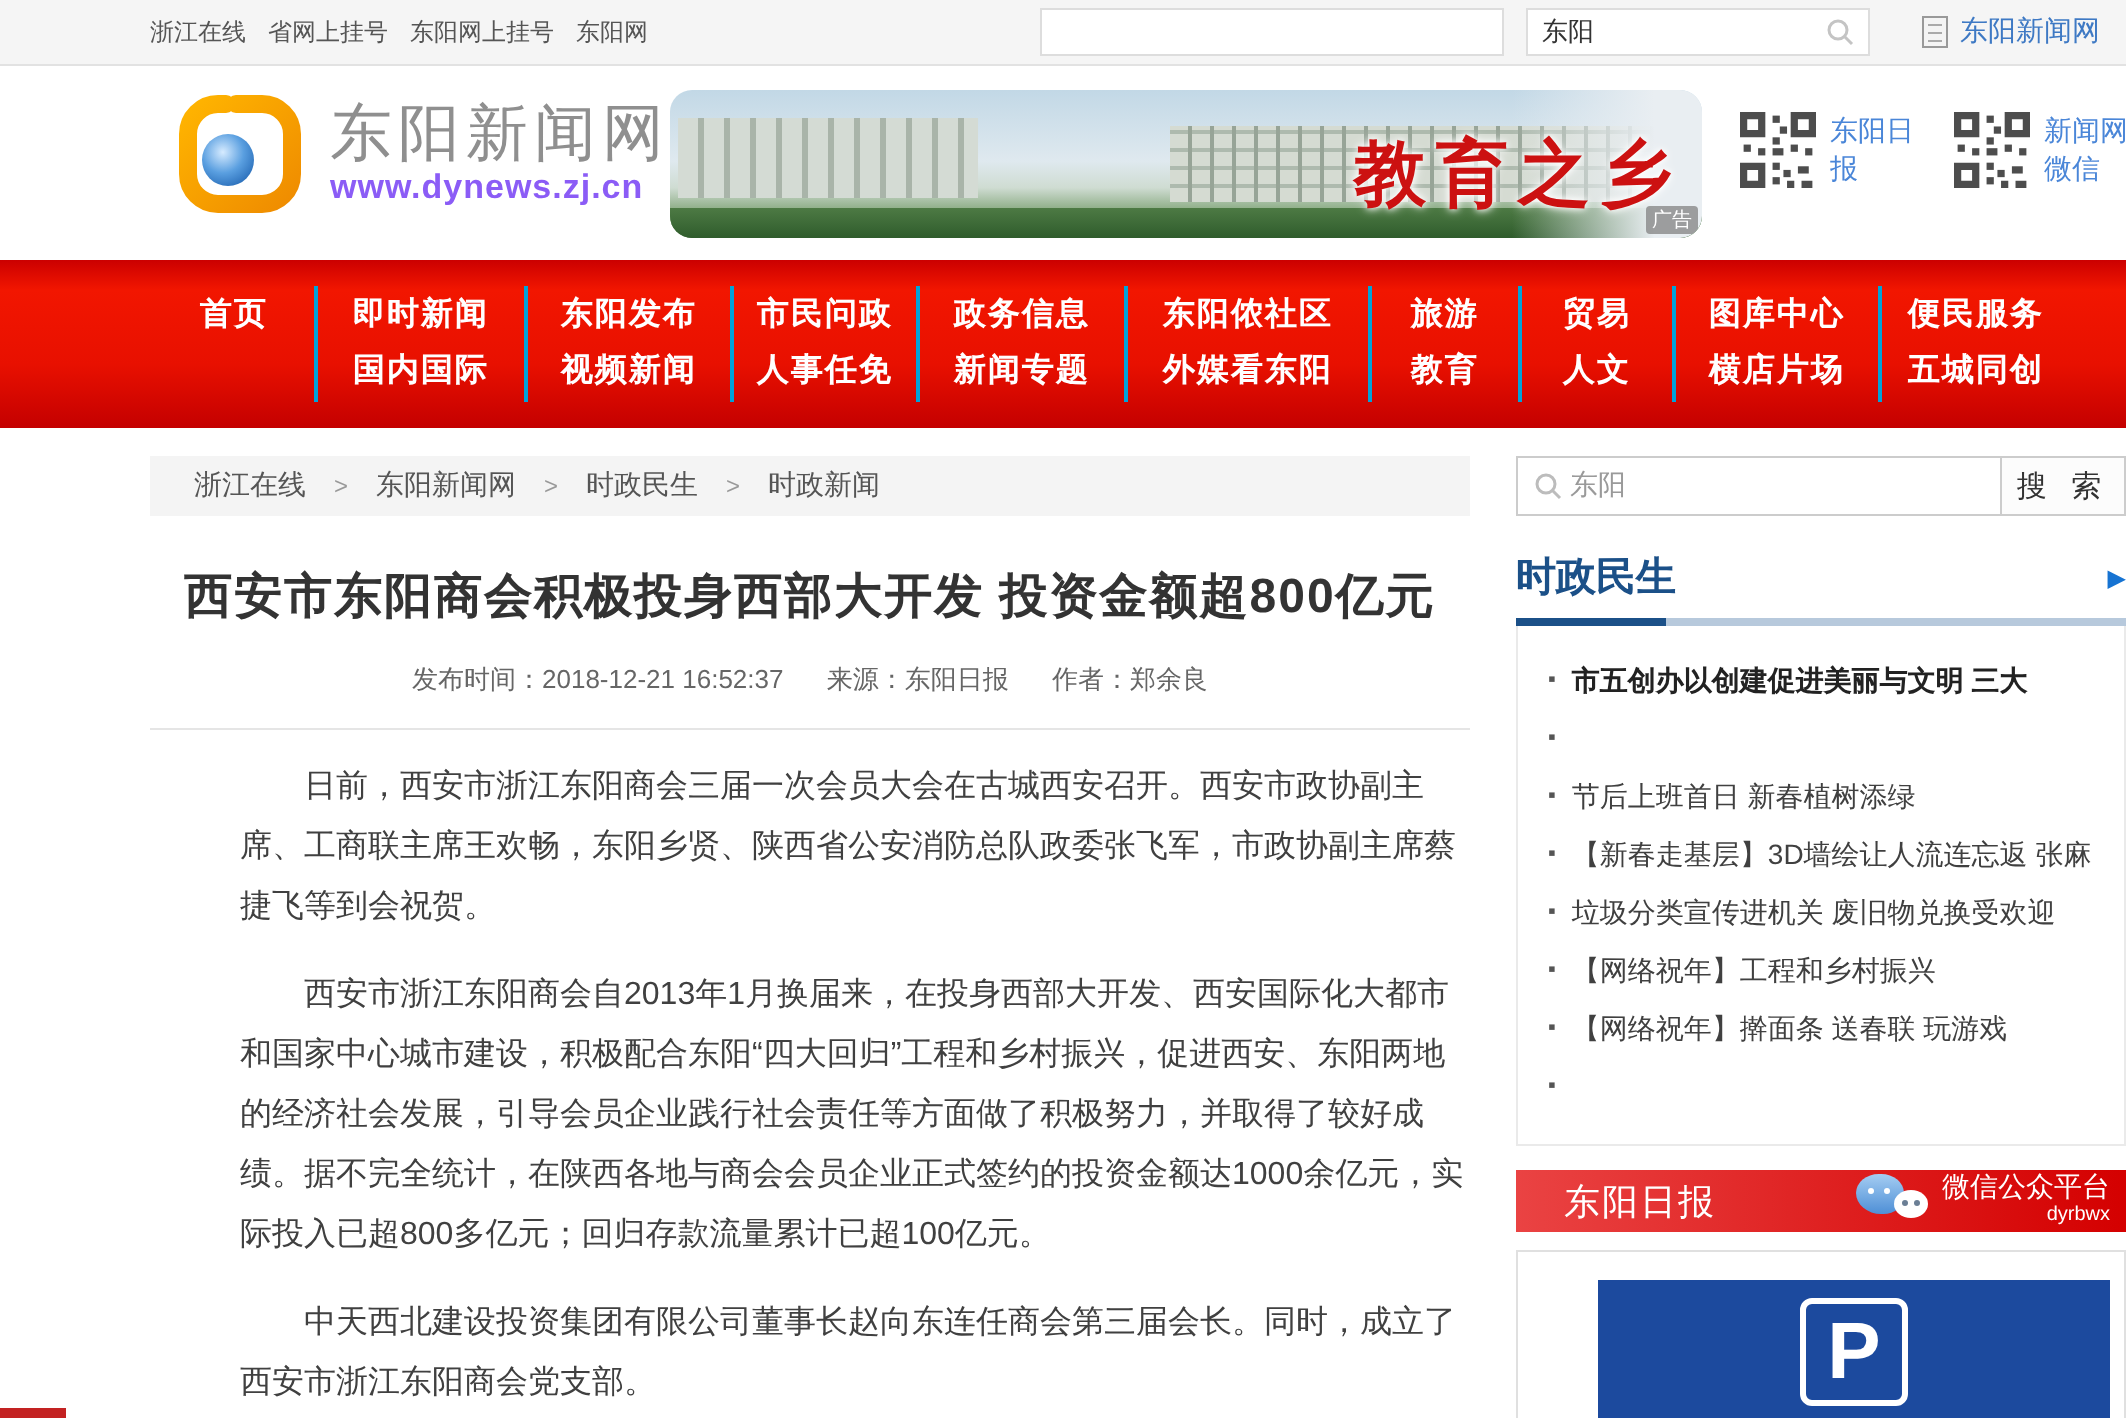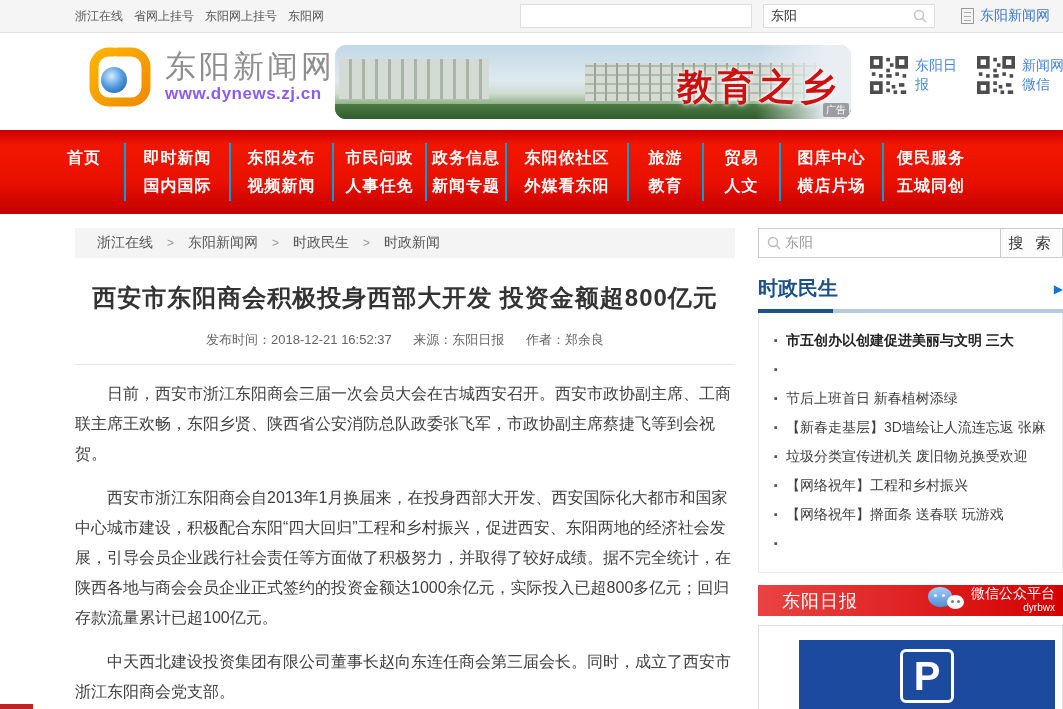--- a/index.html
+++ b/index.html
@@ -30,38 +30,38 @@
   .bld-mid{position:absolute;left:250px;top:18px;width:250px;height:38px;background:#d5dbd2;background-image:repeating-linear-gradient(90deg,transparent 0 9px,#97a497 9px 11px),repeating-linear-gradient(0deg,transparent 0 7px,#aebaae 7px 9px);}
   .trees{position:absolute;left:0;right:0;bottom:0;height:15px;background:linear-gradient(180deg,#4d7a44,#2f5c2c);}
   .banner-right-light{position:absolute;right:0;top:0;width:95px;height:100%;background:linear-gradient(90deg,rgba(238,243,246,0),#e9eef2 75%);}
   .slogan{position:absolute;right:10px;top:18px;font-size:36px;font-weight:bold;color:#cc1111;letter-spacing:5px;text-shadow:0 0 3px #fff,0 0 6px #fff;}
   .ad-tag{position:absolute;right:2px;bottom:2px;font-size:10px;color:#fff;background:rgba(130,130,130,.75);padding:0 3px;border-radius:2px;}
   .qr-group{position:absolute;left:870px;top:22px;display:flex;gap:16px;}
   .qr{display:flex;align-items:center;gap:7px;}
   .qr-label{font-size:14px;color:#4a86d8;line-height:19px;width:46px;cursor:pointer;}
 
   
-  .nav{position:absolute;top:130px;left:0;width:100%;height:84px;background:linear-gradient(180deg,#cb0000 0%,#f21600 18%,#e81000 62%,#c40000 100%);display:flex;align-items:center;padding-left:44px;}
+  .nav{position:absolute;top:130px;left:0;width:100%;height:84px;background:linear-gradient(180deg,#cb0000 0%,#f21600 18%,#e81000 62%,#c40000 100%);display:flex;align-items:center;padding-left:77px;}
   .nav-cell{height:58px;display:flex;flex-direction:column;justify-content:space-between;align-items:center;padding:3px 0;border-left:2px solid #00a3d9;}
   .nav-cell:first-child{border-left:none;}
   .nav-link{color:#fff;font-size:16px;font-weight:bold;line-height:24px;cursor:pointer;white-space:nowrap;letter-spacing:1px;}
 
   
   .content{position:absolute;top:214px;left:75px;width:988px;display:flex;gap:23px;}
   .main{width:660px;}
   .side{width:305px;}
 
   .crumb{margin-top:14px;height:30px;background:#f4f4f4;display:flex;align-items:center;padding-left:22px;font-size:14px;color:#555;gap:14px;}
   .crumb .sep{color:#999;font-size:12px;}
   .crumb-item{cursor:pointer;}
 
   .title{margin-top:24px;text-align:center;font-size:24px;font-weight:bold;color:#333;letter-spacing:1px;}
   .meta{margin-top:17px;text-align:center;font-size:13px;color:#666;padding-bottom:15px;border-bottom:1px solid #e5e5e5;}
   .meta .meta-item{margin:0 9px;}
-  .body-text{margin-top:8px;}
+  .body-text{margin-top:8px;margin-left:45px;}
   .body-text p{font-size:16px;color:#404040;line-height:30px;text-indent:2em;margin:14px 0;}
 
   
   .s-search{margin-top:14px;height:30px;border:1px solid #ccc;display:flex;align-items:center;background:#fff;}
   .s-search .mag{margin-left:8px;display:flex;}
   .s-search .ph{color:#9a9a9a;font-size:14px;margin-left:4px;flex:1;}
   .s-btn{width:62px;height:28px;border-left:1px solid #ccc;display:flex;align-items:center;justify-content:center;font-size:15px;color:#333;background:#fcfcfc;cursor:pointer;letter-spacing:4px;}
 
   .s-head{margin-top:17px;display:flex;align-items:center;justify-content:space-between;padding-bottom:7px;}
   .s-title{font-size:20px;font-weight:bold;color:#1b5088;}
@@ -214,21 +214,21 @@
       <span class="nav-link">国内国际</span>
     </div>
     <div class="nav-cell" style="width:103px">
       <span class="nav-link">东阳发布</span>
       <span class="nav-link">视频新闻</span>
     </div>
     <div class="nav-cell" style="width:93px">
       <span class="nav-link">市民问政</span>
       <span class="nav-link">人事任免</span>
     </div>
-    <div class="nav-cell" style="width:80px">
+    <div class="nav-cell" style="width:104px">
       <span class="nav-link">政务信息</span>
       <span class="nav-link">新闻专题</span>
     </div>
     <div class="nav-cell" style="width:122px">
       <span class="nav-link">东阳侬社区</span>
       <span class="nav-link">外媒看东阳</span>
     </div>
     <div class="nav-cell" style="width:75px">
       <span class="nav-link">旅游</span>
       <span class="nav-link">教育</span>

